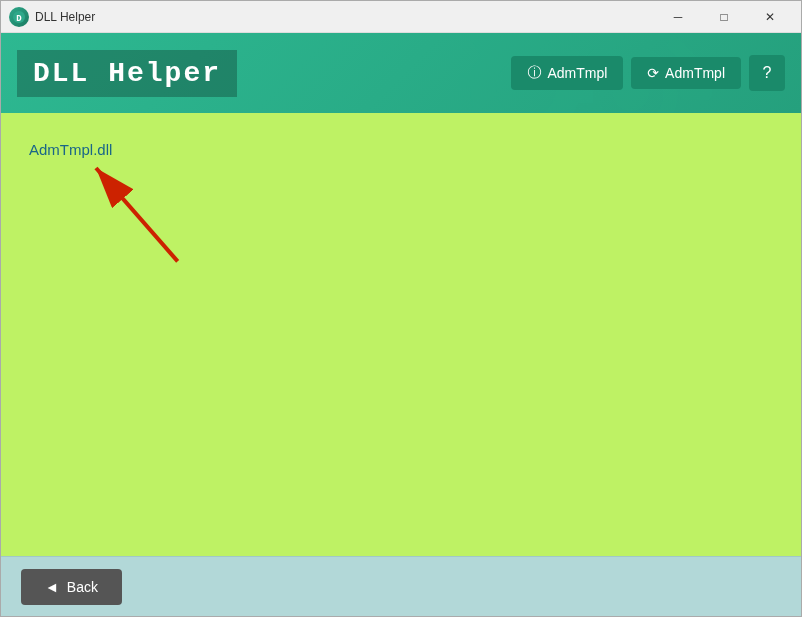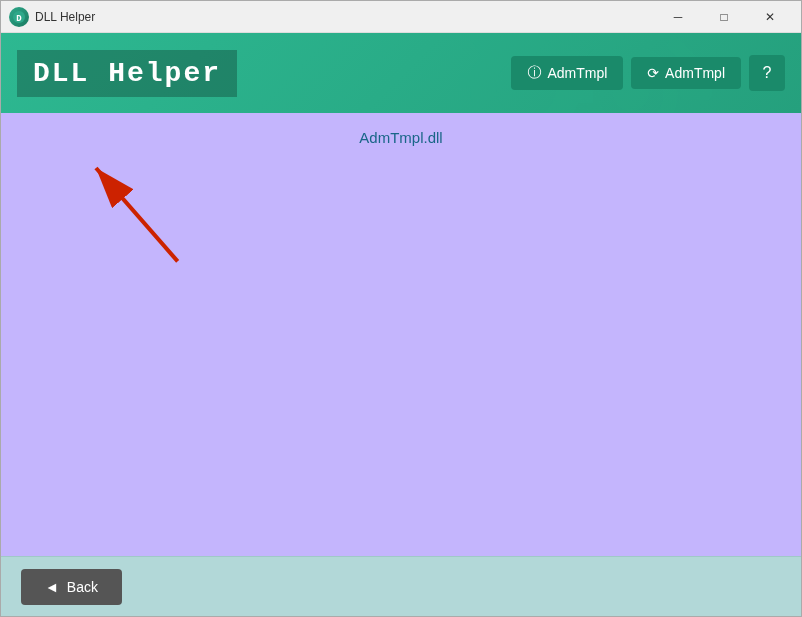--- a/index.html
+++ b/index.html
@@ -149,24 +149,23 @@
       font-size: 16px;
       font-family: 'Segoe UI', Arial, sans-serif;
       display: flex;
       align-items: center;
       justify-content: center;
     }
 
     
     .content {
       flex: 1;
-      background: #c4b5fd;
-      padding: 16px;
+      background: #bef264;
+      padding: 28px;
       position: relative;
-      text-align: center;
     }
 
     .dll-link {
       color: #1a6688;
       font-size: 15px;
       font-family: 'Segoe UI', Arial, sans-serif;
       text-decoration: none;
       cursor: pointer;
       font-weight: 500;
     }

